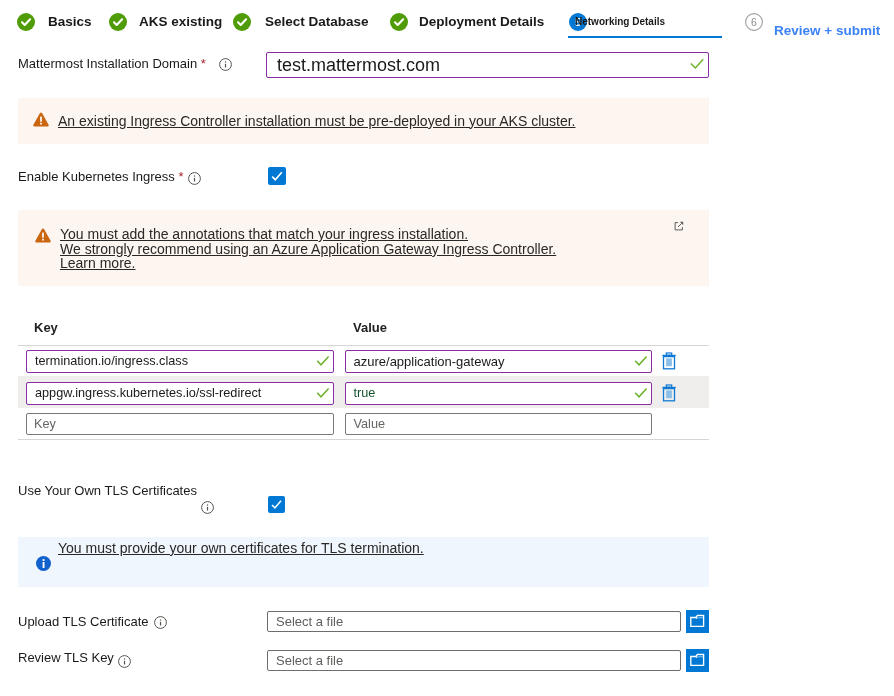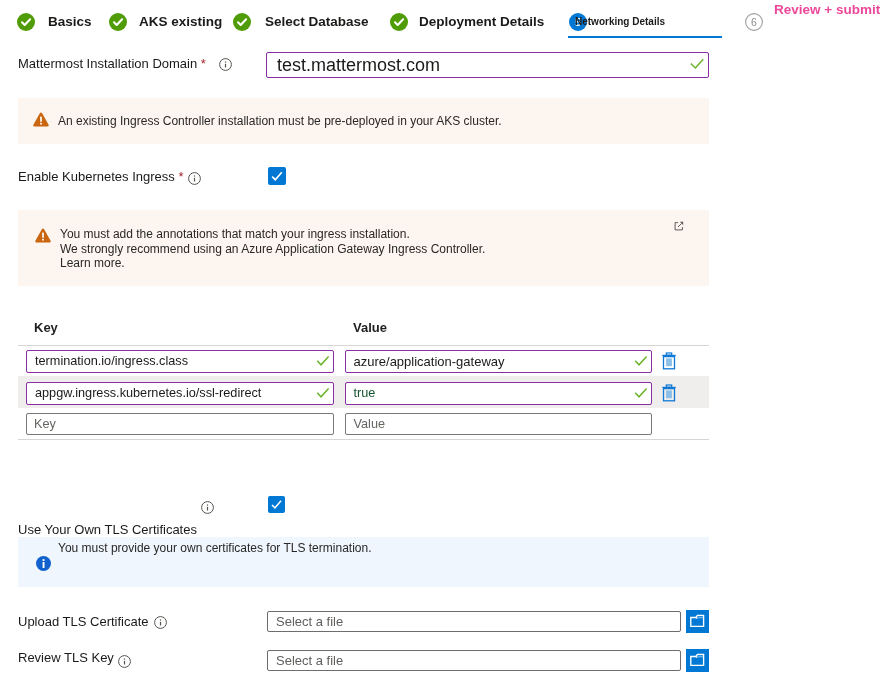--- a/index.html
+++ b/index.html
@@ -1,21 +1,21 @@
 <!DOCTYPE html>
 <html><head>
 <meta charset="utf-8">
 <style>
   html,body{margin:0;padding:0;background:#fff;}
   body{width:894px;height:696px;position:relative;font-family:"Liberation Sans",sans-serif;overflow:hidden;}
   .abs{position:absolute;}
   .tabtxt{font-size:13.5px;line-height:18px;color:#1b1a19;white-space:nowrap;font-weight:bold;}
   .lbl{font-size:13px;line-height:16px;color:#1b1a19;white-space:nowrap;}
   .req{color:#a4262c;}
-  .boxtxt{font-size:12px;line-height:14.7px;color:#292827;}
+  .boxtxt{font-size:14px;line-height:14.7px;color:#292827;text-decoration:underline;}
   .ph{color:#666460;}
 </style>
 </head>
 <body>
 
 <svg class="abs" style="left:17px;top:13px" width="18" height="18" viewBox="0 0 18 18">
     <circle cx="9" cy="9" r="9" fill="#4f9c06"></circle>
     <path d="M5 9.3 L7.7 12 L13.1 6.3" stroke="#fff" stroke-width="2.1" fill="none" stroke-linecap="round" stroke-linejoin="round"></path>
   </svg>
 <div class="abs tabtxt" style="left:48px;top:13px">Basics</div>
@@ -42,21 +42,21 @@
     <circle cx="9" cy="9" r="9" fill="#0078d4"></circle>
     <text x="9" y="13" text-anchor="middle" font-family="Liberation Sans" font-size="11" font-weight="bold" fill="#fff">5</text>
   </svg>
 <div class="abs tabtxt" style="left:575px;top:13px;font-weight:bold;font-size:10px">Networking Details</div>
 <div class="abs" style="left:568px;top:35.5px;width:154px;height:2.5px;background:#0078d4"></div>
 
 <svg class="abs" style="left:745px;top:13px" width="18" height="18" viewBox="0 0 18 18">
     <circle cx="9" cy="9" r="8.4" fill="none" stroke="#a19f9d" stroke-width="1.1"></circle>
     <text x="9" y="13" text-anchor="middle" font-family="Liberation Sans" font-size="10.5" fill="#8e8c8a">6</text>
   </svg>
-<div class="abs tabtxt" style="left:774px;top:1px;color:#ec4899">Review + submit</div>
+<div class="abs tabtxt" style="left:774px;top:22px;color:#3b82f6">Review + submit</div>
 
 <div class="abs lbl" style="left:18px;top:56px">Mattermost Installation Domain <span class="req">*</span></div>
 <svg class="abs" style="left:219px;top:58px" width="13" height="13" viewBox="0 0 13 13">
     <circle cx="6.5" cy="6.5" r="5.9" fill="none" stroke="#55534f" stroke-width="1"></circle>
     <rect x="5.9" y="3.4" width="1.2" height="1.2" fill="#55534f"></rect>
     <rect x="5.9" y="5.8" width="1.2" height="3.7" fill="#55534f"></rect>
   </svg>
 <div class="abs" style="left:266px;top:52px;width:443px;height:26px;box-sizing:border-box;border:1.8px solid #8a2da5;border-radius:2px;background:#fff"></div>
 <div class="abs" style="left:277px;top:57px;font-size:18px;line-height:16px;color:#1b1a19">test.mattermost.com</div>
 <svg class="abs" style="left:689px;top:57px" width="15" height="13" viewBox="0 0 15 13">
@@ -133,21 +133,21 @@
     <line x1="0.3" y1="3.5" x2="13.7" y2="3.5" stroke="#1079d5" stroke-width="1.4"></line>
     <rect x="1.5" y="4.6" width="11" height="12.2" fill="none" stroke="#1079d5" stroke-width="1.3"></rect>
     <rect x="4.1" y="6.4" width="5.8" height="7.8" fill="#8bbfe8"></rect>
   </svg>
 
 <div class="abs" style="left:25.5px;top:413px;width:308px;height:22px;box-sizing:border-box;border:1px solid #7b7976;border-radius:2px;background:#fff"></div>
 <div class="abs ph" style="left:34px;top:416.5px;font-size:12.7px;line-height:15px">Key</div>
 <div class="abs" style="left:345px;top:413px;width:307px;height:22px;box-sizing:border-box;border:1px solid #7b7976;border-radius:2px;background:#fff"></div>
 <div class="abs ph" style="left:353.5px;top:416.5px;font-size:12.7px;line-height:15px">Value</div>
 
-<div class="abs lbl" style="left:18px;top:522px">Use Your Own TLS Certificates</div>
+<div class="abs lbl" style="left:18px;top:483px">Use Your Own TLS Certificates</div>
 <svg class="abs" style="left:200.5px;top:500.5px" width="13" height="13" viewBox="0 0 13 13">
     <circle cx="6.5" cy="6.5" r="5.9" fill="none" stroke="#55534f" stroke-width="1"></circle>
     <rect x="5.9" y="3.4" width="1.2" height="1.2" fill="#55534f"></rect>
     <rect x="5.9" y="5.8" width="1.2" height="3.7" fill="#55534f"></rect>
   </svg>
 <div class="abs" style="left:268px;top:496px;width:17px;height:17px;background:#0078d4;border-radius:2px"></div>
 <svg class="abs" style="left:268px;top:496px" width="17" height="17" viewBox="0 0 17 17">
     <path d="M4 9 L6.9 11.9 L13 4.8" stroke="#fff" stroke-width="1.6" fill="none"></path>
   </svg>
 

